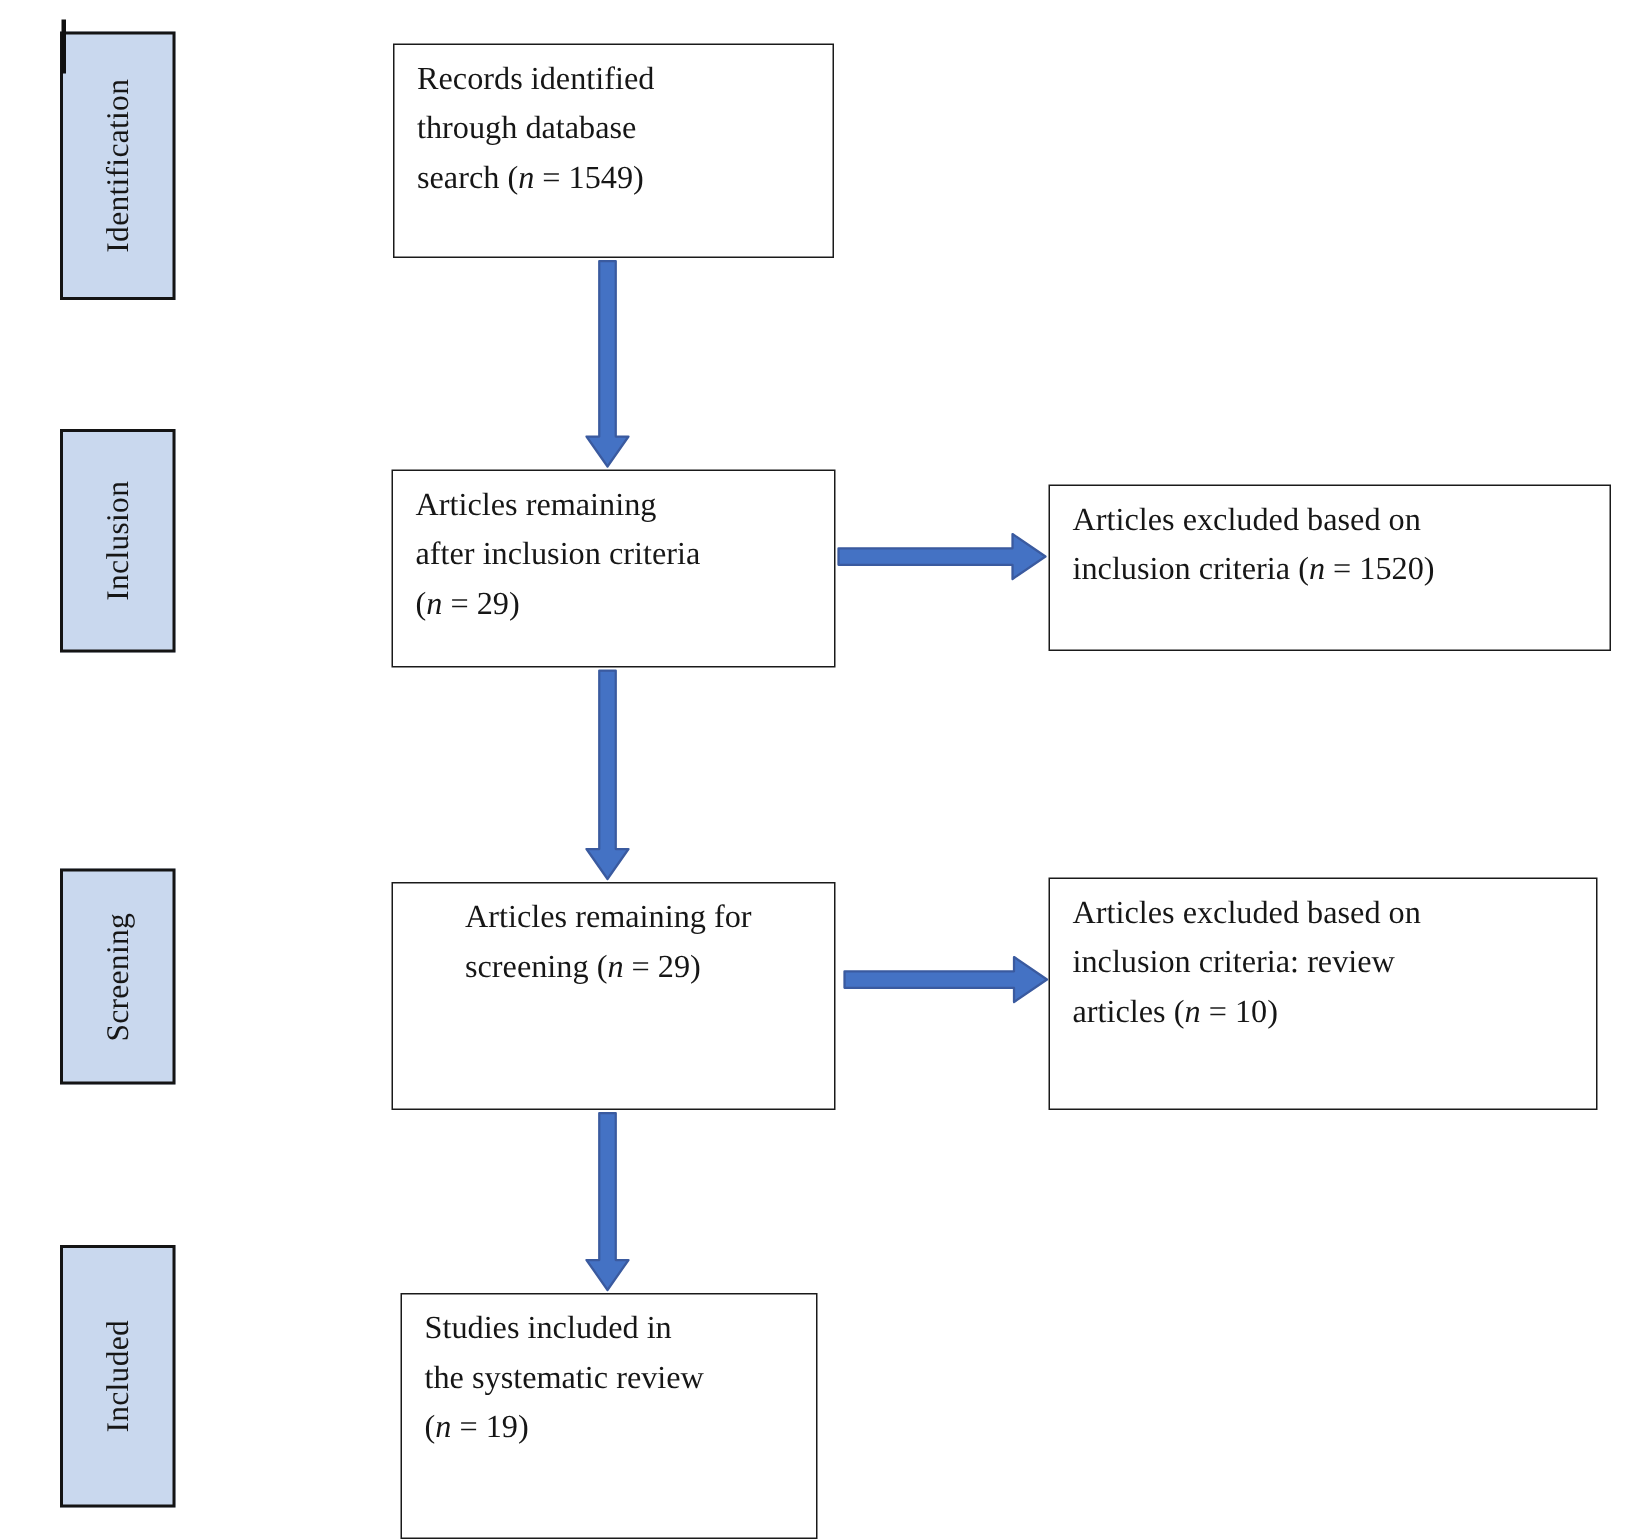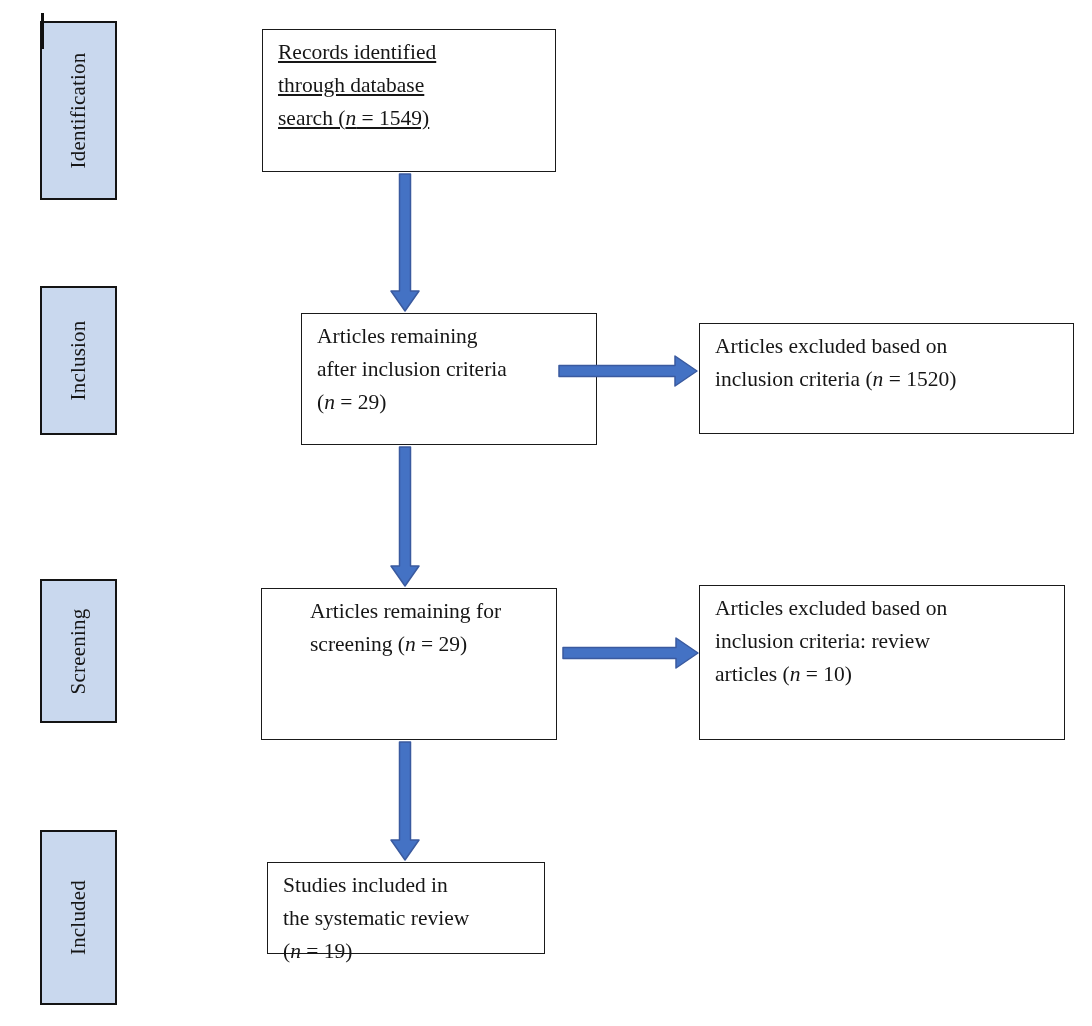--- a/index.html
+++ b/index.html
@@ -85,35 +85,35 @@
   </div>
   <div class="stage-box" style="left:40px; top:579px; width:77px; height:144px;">
     <span class="vlabel">Screening</span>
   </div>
   <div class="stage-box" style="left:40px; top:830px; width:77px; height:175px;">
     <span class="vlabel">Included</span>
   </div>
 
   <div class="stray-mark"></div>
 
-  <div class="flow-box" style="left:262px; top:29px; width:294px; height:143px;text-decoration:underline;">
+  <div class="flow-box" style="left:262px; top:29px; width:294px; height:143px;">
     <div class="box-text">Records identified
 through database
 search (<i>n</i> = 1549)</div>
   </div>
-  <div class="flow-box" style="left:261px; top:313px; width:296px; height:132px;margin-left:40px;">
+  <div class="flow-box" style="left:261px; top:313px; width:296px; height:132px;">
     <div class="box-text">Articles remaining
 after inclusion criteria
 (<i>n</i> = 29)</div>
   </div>
   <div class="flow-box" style="left:261px; top:588px; width:296px; height:152px;padding-left:48px;">
     <div class="box-text">Articles remaining for
 screening (<i>n</i> = 29)</div>
   </div>
-  <div class="flow-box" style="left:267px; top:862px; width:278px; height:92px;">
+  <div class="flow-box" style="left:267px; top:862px; width:278px; height:164px;">
     <div class="box-text">Studies included in
 the systematic review
 (<i>n</i> = 19)</div>
   </div>
 
   <div class="flow-box" style="left:699px; top:323px; width:375px; height:111px;">
     <div class="box-text">Articles excluded based on
 inclusion criteria (<i>n</i> = 1520)</div>
   </div>
   <div class="flow-box" style="left:699px; top:585px; width:366px; height:155px;">

